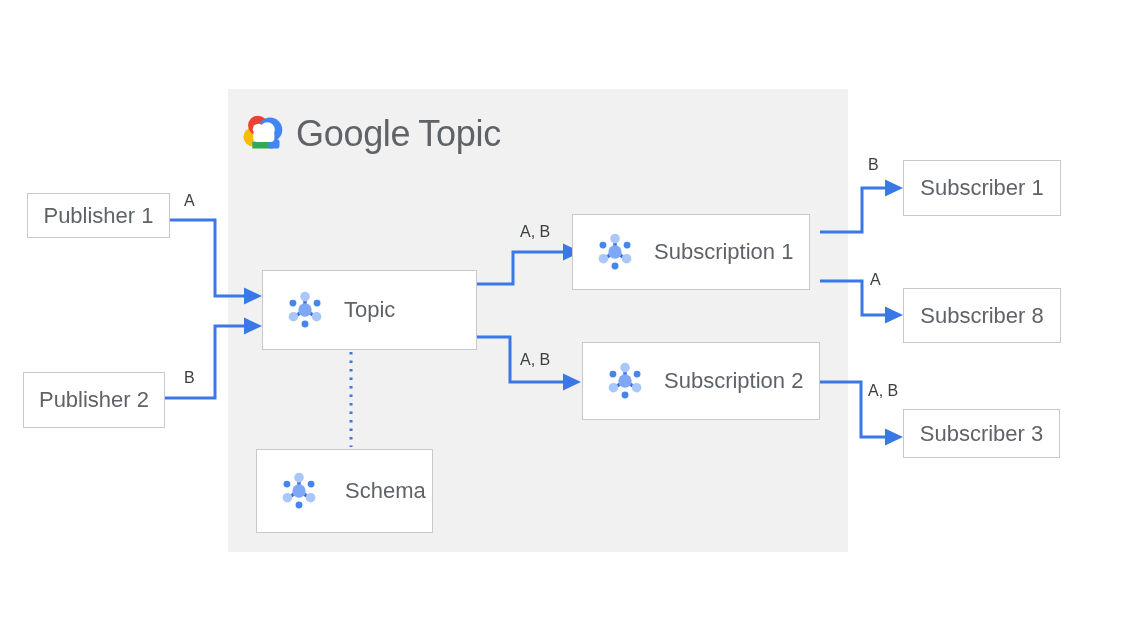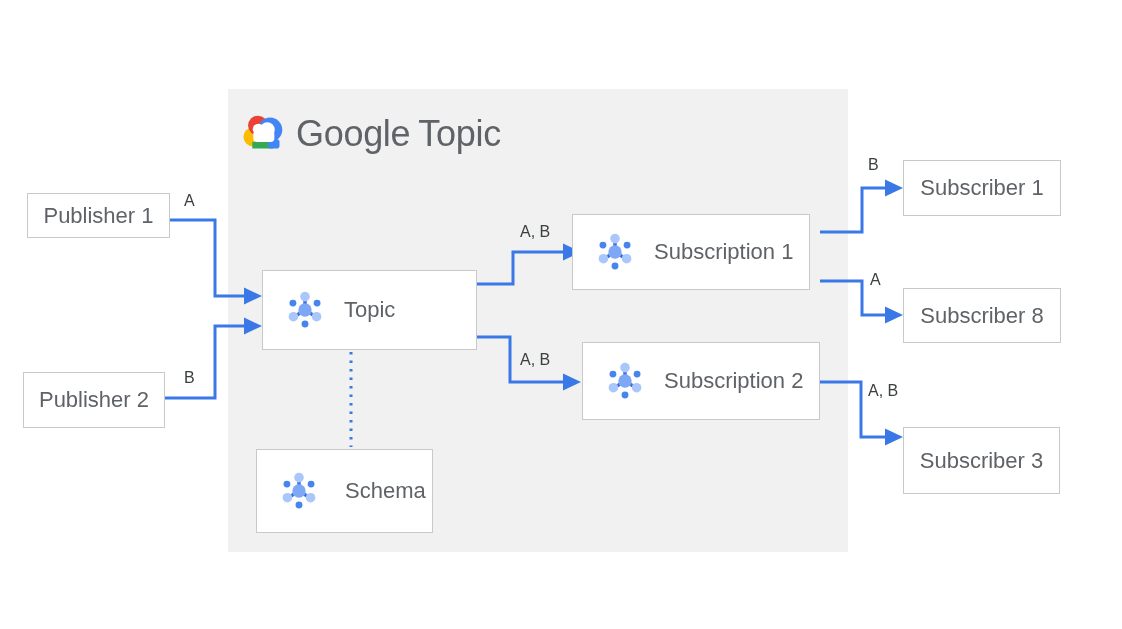--- a/index.html
+++ b/index.html
@@ -27,21 +27,21 @@
   }
   .node.iconic { justify-content:flex-start; padding-left:19px; gap:16px; }
   #node-publisher1    { left:27px;  top:193px; width:143px; height:45px; }
   #node-publisher2    { left:23px;  top:372px; width:142px; height:56px;text-align:center; }
   #node-topic         { left:262px; top:270px; width:215px; height:80px; }
   #node-schema        { left:256px; top:449px; width:177px; height:84px;gap:23px; }
   #node-subscription1 { left:572px; top:214px; width:238px; height:76px; }
   #node-subscription2 { left:582px; top:342px; width:238px; height:78px;text-align:right; }
   #node-subscriber1   { left:903px; top:160px; width:158px; height:56px; }
   #node-subscriber2   { left:903px; top:288px; width:158px; height:55px; }
-  #node-subscriber3   { left:903px; top:409px; width:157px; height:67px;margin-top:18px; }
+  #node-subscriber3   { left:903px; top:409px; width:157px; height:49px; }
   .pubsub-icon { flex:0 0 auto; display:block; }
   
   .edges { position:absolute; left:0; top:0; }
   .edge { fill:none; stroke:var(--arrow,#3b78e7); stroke-width:3; stroke-linejoin:miter; }
   .edge.dotted { stroke-dasharray:2.5 6; }
   .ahead { fill:var(--arrow,#3b78e7); stroke:none; }
   
   .elabel { position:absolute; color:var(--edge-label-text,#3c4043); font-size:16px; line-height:18px; }
   #elabel-0 { left:184px; top:192px; }
   #elabel-1 { left:184px; top:369px; }

